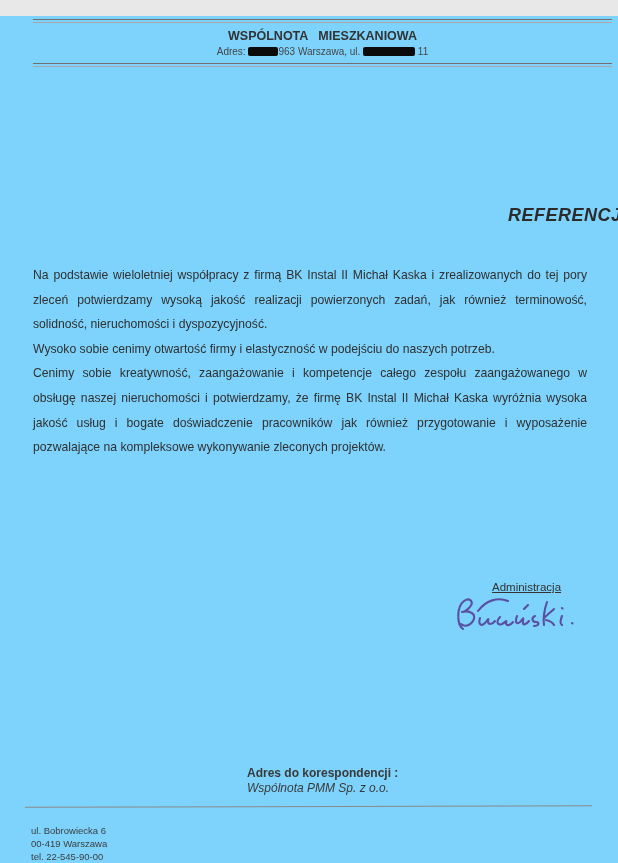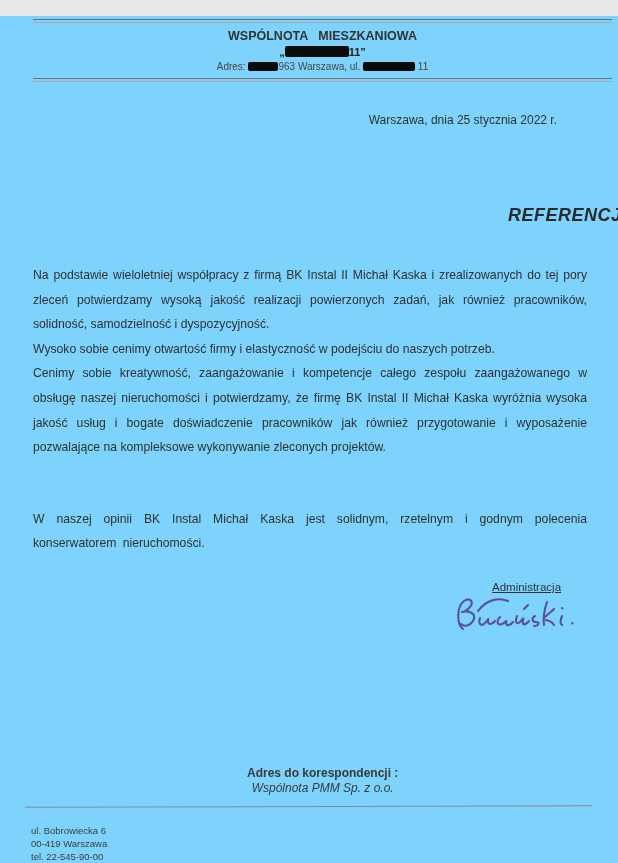--- a/index.html
+++ b/index.html
@@ -34,50 +34,47 @@
   
   .signoff { position:absolute; left:450px; top:565px; width:160px; }
   .signoff-label { font-size:11.5px; color:#333; margin-left:42px;text-decoration:underline; }
   .signature-svg { display:block; margin-top:1px; }
 
   
   .footer-rule { position:absolute; left:25px; right:26px; top:790px;
                  border-top:1px solid #8a8a8a; transform:rotate(-0.15deg); }
   .footer-center { position:absolute; left:247px; top:750px; font-size:12px; color:#3a3a3a; }
   .fc-title { font-weight:bold; }
-  .fc-name  { font-style:italic; margin-top:1px;text-align:center; }
+  .fc-name  { font-style:italic; margin-top:1px; }
   .footer-left { position:absolute; left:31px; top:808px; font-size:9.5px;
                  line-height:13px; color:#3d3d3d; }
   .footer-right { position:absolute; right:88px; top:812px; font-size:9.5px;
                   line-height:12px; text-align:right; color:#3d3d3d; }
   .italic { font-style:italic; }
   .underline { text-decoration:underline; }
 </style>
 </head>
 <body>
 
 <div class="page">
 
   <div class="header">
     <div class="rule"></div>
     <div class="org-name">WSPÓLNOTA MIESZKANIOWA</div>
-    <div class="org-line2"><span>„</span><span class="redact r1"></span><span>11”</span></div>
     <div class="address"><span>Adres: </span><span class="redact r2"></span><span>963 Warszawa, ul. </span><span class="redact r3"></span><span> 11</span></div>
     <div class="rule"></div>
   </div>
 
-  <div class="dateline">Warszawa, dnia 25 stycznia 2022 r.</div>
 
   <div class="title">REFERENCJE</div>
 
   <div class="body-text">
-    <p>Na podstawie wieloletniej współpracy z firmą BK Instal II Michał Kaska i zrealizowanych do tej pory zleceń potwierdzamy wysoką jakość realizacji powierzonych zadań, jak również pracowników, solidność, samodzielność i dyspozycyjność.</p>
+    <p>Na podstawie wieloletniej współpracy z firmą BK Instal II Michał Kaska i zrealizowanych do tej pory zleceń potwierdzamy wysoką jakość realizacji powierzonych zadań, jak również terminowość, solidność, nieruchomości i dyspozycyjność.</p>
     <p>Wysoko sobie cenimy otwartość firmy i elastyczność w podejściu do naszych potrzeb.</p>
     <p>Cenimy sobie kreatywność, zaangażowanie i kompetencje całego zespołu zaangażowanego w obsługę naszej nieruchomości i potwierdzamy, że firmę BK Instal II Michał Kaska wyróżnia wysoka jakość usług i bogate doświadczenie pracowników jak również przygotowanie i wyposażenie pozwalające na kompleksowe wykonywanie zleconych projektów.</p>
-    <p class="para4">W naszej opinii BK Instal Michał Kaska jest solidnym, rzetelnym i godnym polecenia konserwatorem nieruchomości.</p>
   </div>
 
   <div class="signoff">
     <div class="signoff-label">Administracja</div>
     <svg class="signature-svg" width="140" height="42" viewBox="0 0 140 42">
       <g fill="none" stroke-width="2.1" stroke-linecap="round" stroke-linejoin="round" stroke="#5a4fa2">
         <path d="M13,35 C7,31 6,13 14,7 C20,3 25,8 19,14 C15,18 12,18 12,18 C20,16 27,20 23,27 C20,32 14,33 11,30"></path>
         <path d="M28,17 C36,6 48,3 58,7"></path>
         <path d="M30,24 C28,30 31,33 35,29 C38,26 39,23 38,27 C38,31 42,31 45,27"></path>
         <path d="M50,23 C46,27 47,32 52,30 C56,28 57,25 56,29 C56,32 60,32 63,28"></path>

